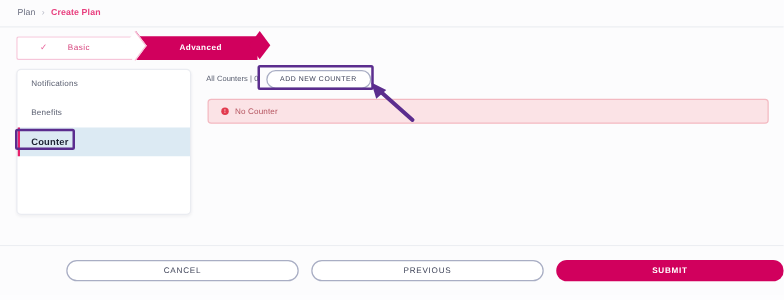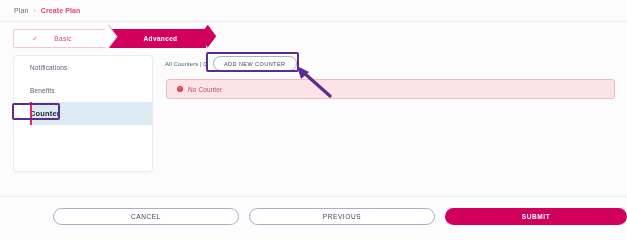--- a/index.html
+++ b/index.html
@@ -125,24 +125,24 @@
     border: 1px solid #eaecf1;
     border-radius: 4px;
     box-shadow: 0 1px 2px rgba(60,64,80,0.05);
     overflow: hidden;
   }
   .side-item {
     position: relative;
     height: 23px;
     display: flex;
     align-items: center;
+    padding-left: 11px;
     font-size: 6.5px;
     color: #5b6071;
     letter-spacing: 0.15px;
-    margin-left: 16px;
   }
   .side-item.active {
     background: #dceaf3;
     color: #1d2233;
     font-weight: bold;
     font-size: 7.5px;
   }
   .side-item.active::before {
     content: "";
     position: absolute;

